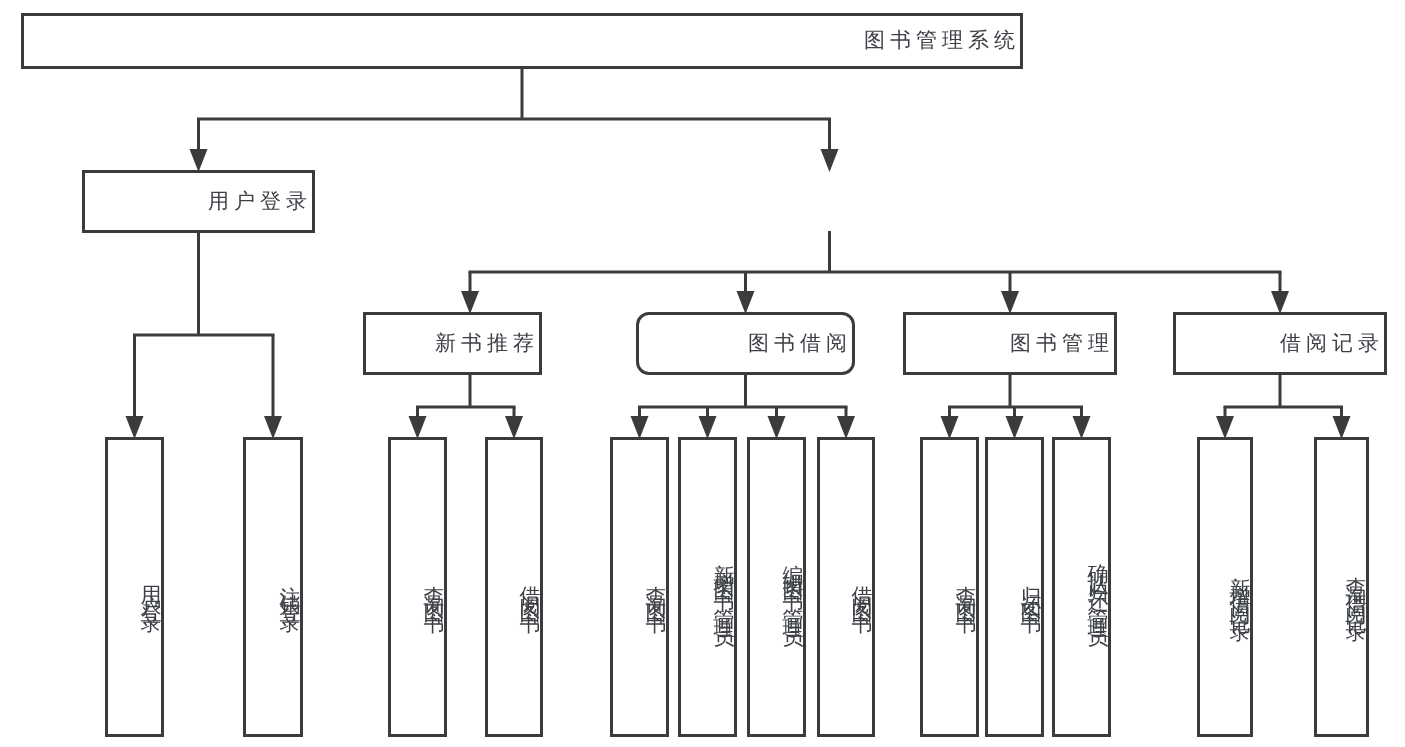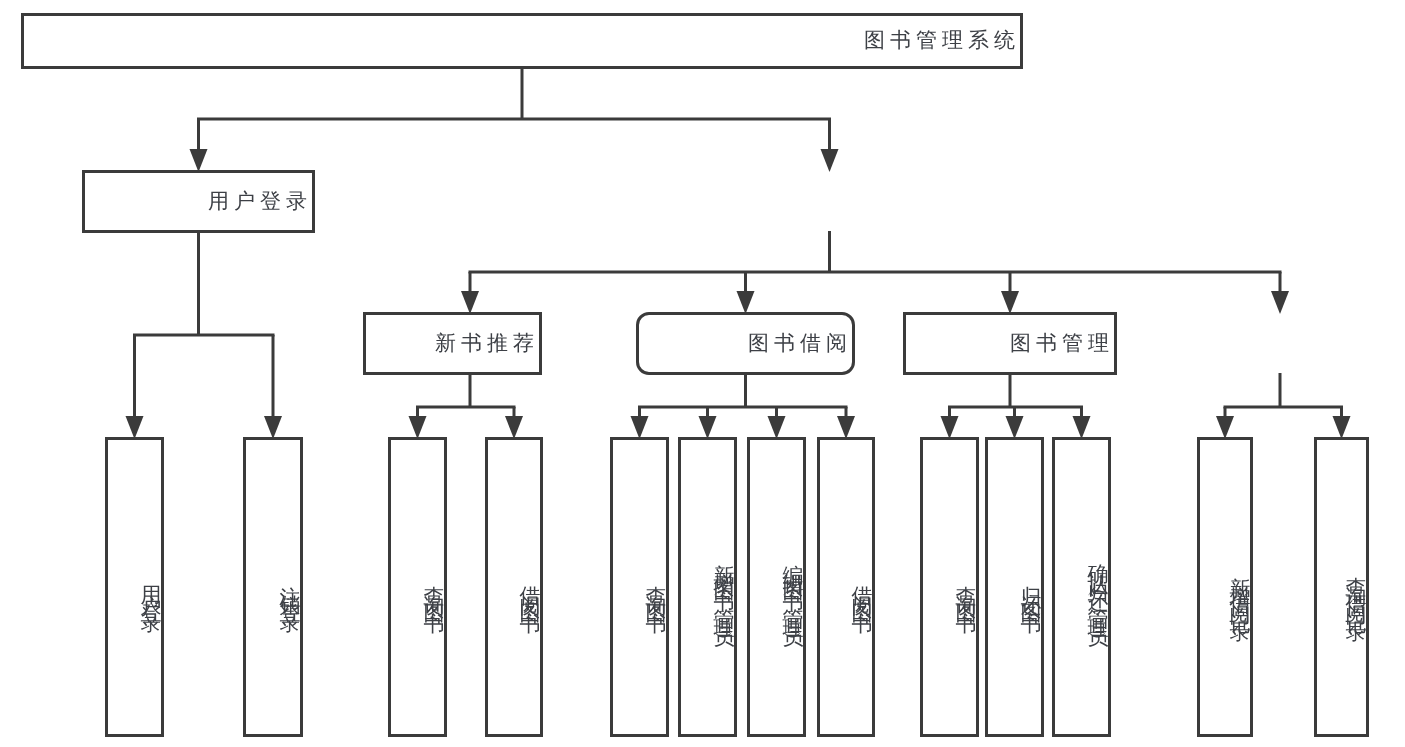--- a/index.html
+++ b/index.html
@@ -127,20 +127,23 @@
       </div>
       <div class="node h" style="left: 363px; top: 312px; width: 179px; height: 63px;">
         <span class="label">新书推荐</span>
       </div>
       <div class="node h" style="left: 636px; top: 312px; width: 219px; height: 63px; border-radius: 13px;">
         <span class="label">图书借阅</span>
       </div>
       <div class="node h" style="left: 903px; top: 312px; width: 214px; height: 63px;">
         <span class="label">图书管理</span>
       </div>
+      <div class="node h" style="left: 1173px; top: 312px; width: 214px; height: 63px;">
+        <span class="label">借阅记录</span>
+      </div>
       <div class="node v" style="left: 105px; top: 437px; width: 59px; height: 300px;">
         <span class="label">用户登录</span>
       </div>
       <div class="node v" style="left: 243px; top: 437px; width: 60px; height: 300px;">
         <span class="label">注销登录</span>
       </div>
       <div class="node v" style="left: 388px; top: 437px; width: 59px; height: 300px;">
         <span class="label">查询图书</span>
       </div>
       <div class="node v" style="left: 485px; top: 437px; width: 58px; height: 300px;">

